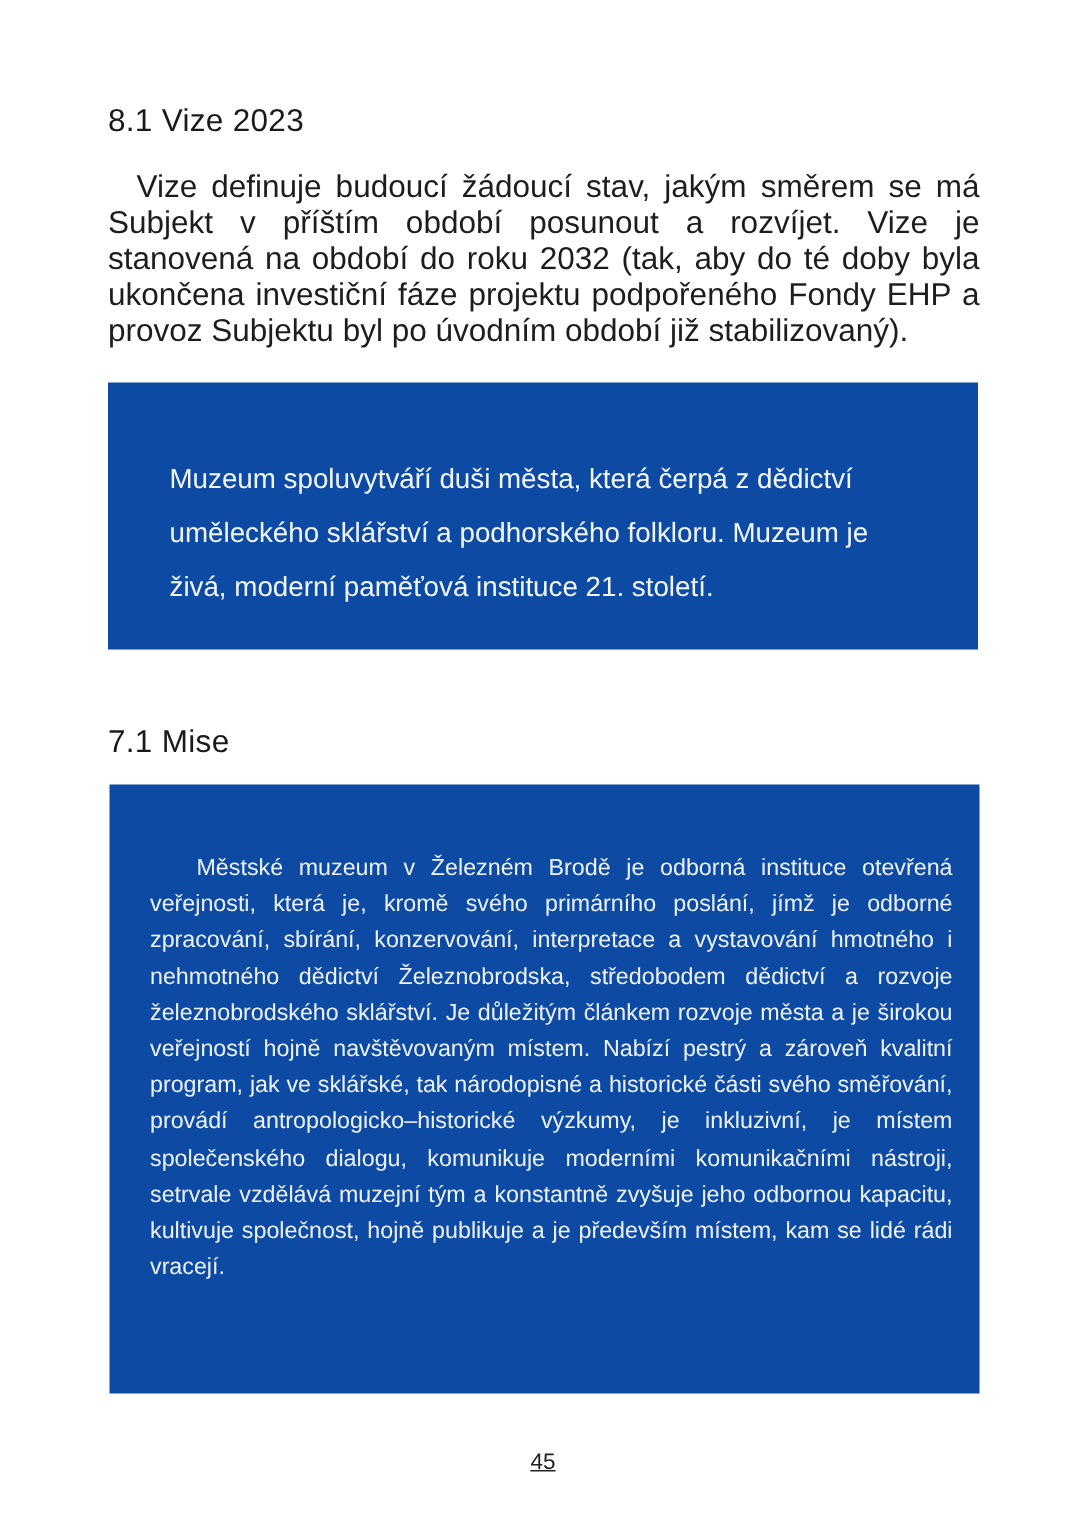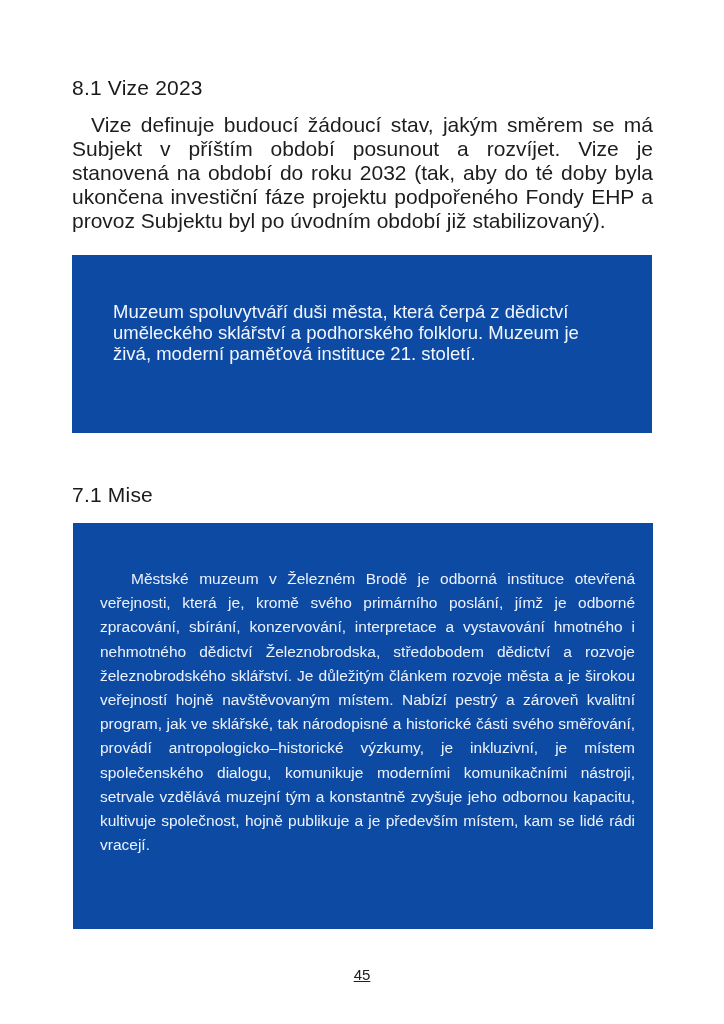--- a/index.html
+++ b/index.html
@@ -18,21 +18,21 @@
   }
   .section-heading {
     position: absolute;
     left: 72px;
     font-size: 21px;
     font-weight: 500;
     letter-spacing: 0.2px;
     color: #1a1a1c;
     white-space: nowrap;
   }
-  .heading-vize { top: 76px; }
+  .heading-vize { top: 69px; }
   .heading-mise { top: 483px; }
   .body-paragraph {
     position: absolute;
     left: 72px;
     top: 113px;
     width: 581px;
     font-size: 21px;
     line-height: 24px;
     text-align: justify;
     text-indent: 19px;
@@ -44,21 +44,21 @@
     width: 580px;
     background: #0d4aa4;
   }
   .callout-vision {
     top: 255px;
     height: 178px;
     padding: 46px 40px 0 41px;
   }
   .callout-vision .callout-text {
     font-size: 18.5px;
-    line-height: 21px;
+    line-height: 36px;
     color: #f2f6fe;
     text-align: left;
   }
   .callout-mission {
     top: 523px;
     left: 73px;
     height: 406px;
     padding: 44px 18px 0 27px;
   }
   .callout-mission .callout-text {

